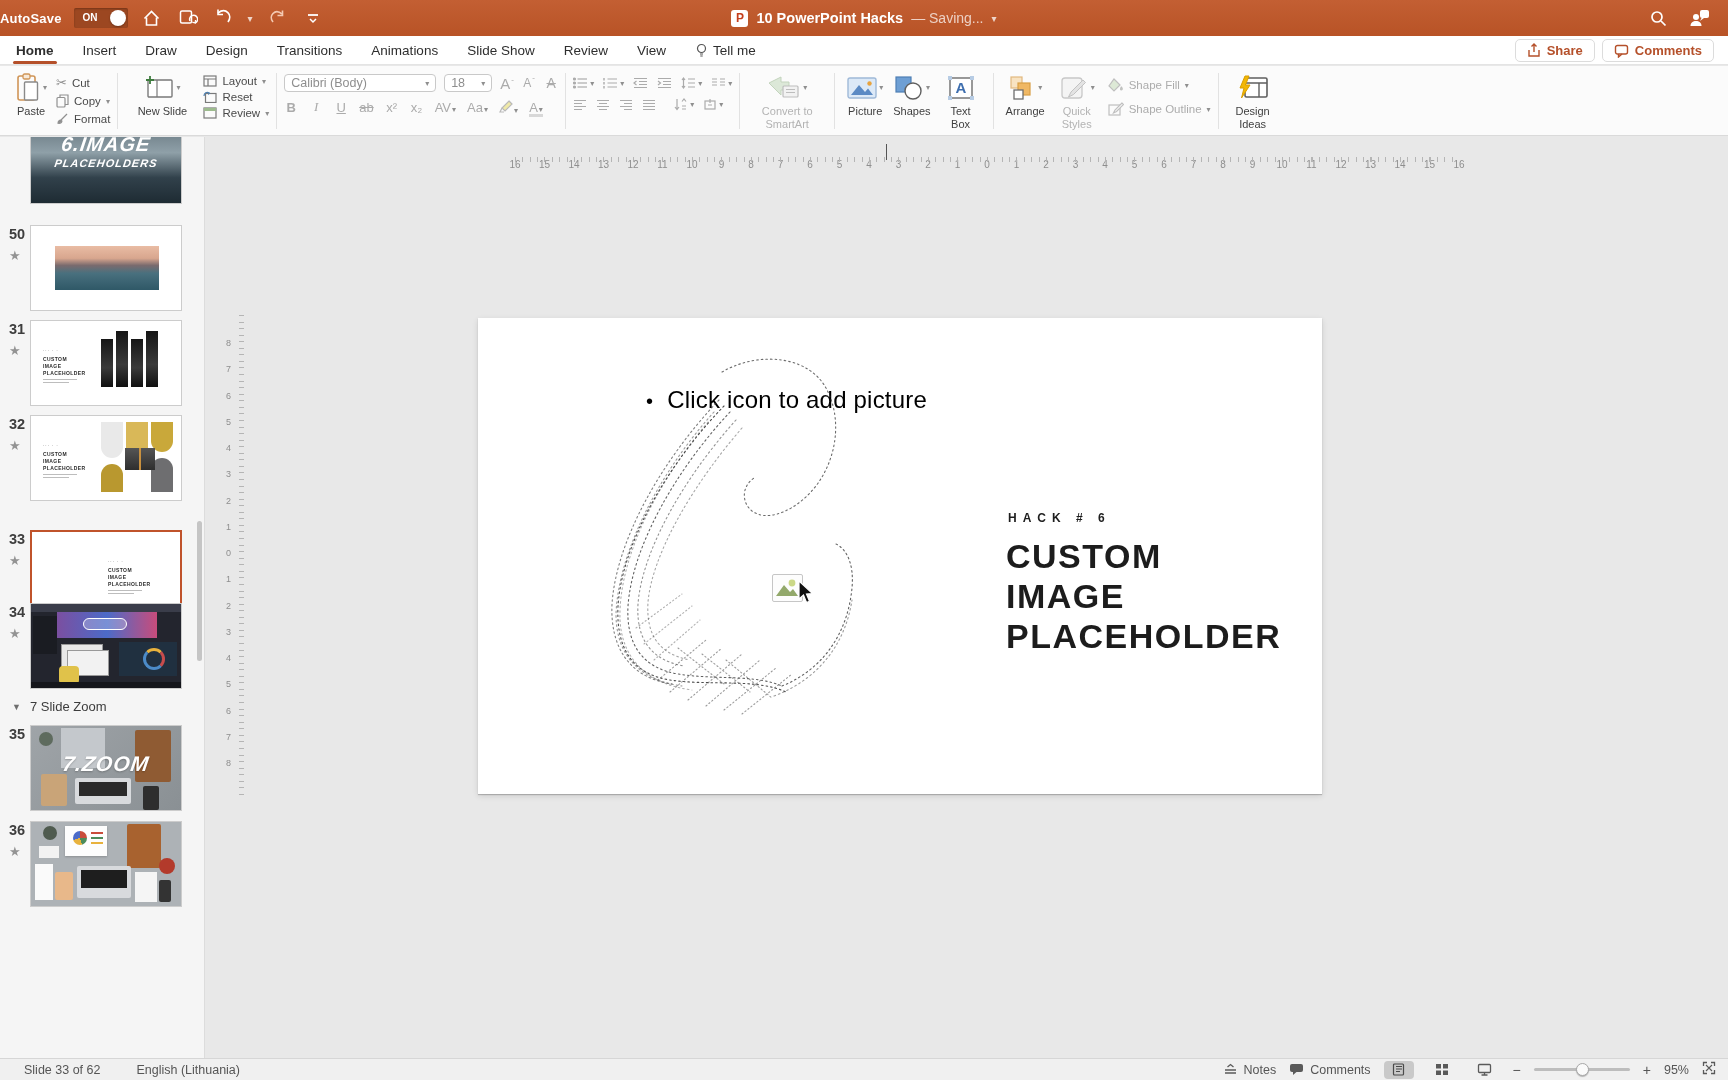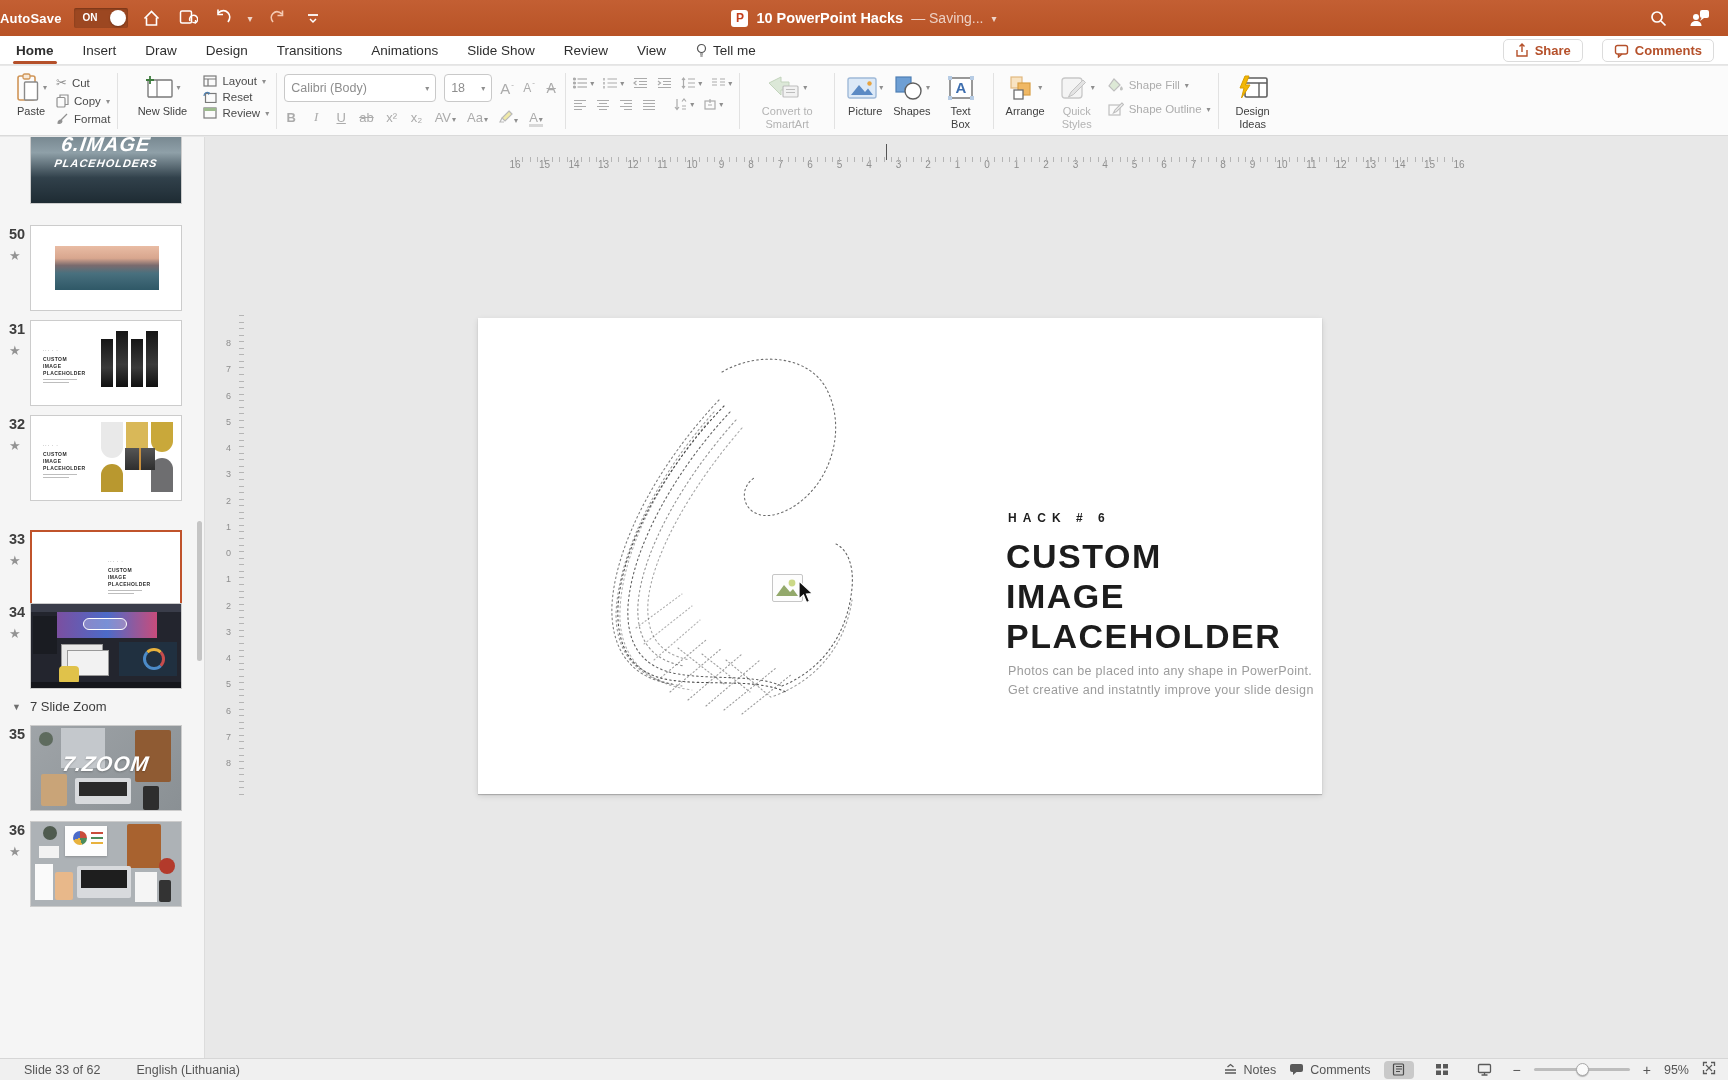--- a/index.html
+++ b/index.html
@@ -26,37 +26,37 @@
   .tb-right { position:absolute; right:16px; display:flex; gap:18px; align-items:center; }
 
   
   .tabsrow { position:absolute; top:36px; left:0; right:0; height:29px; background:#FFFFFF;
     border-bottom:1px solid #E4E4E4; display:flex; align-items:center; gap:27px; padding-left:15px; }
   .tab { font-size:13.5px; color:#2E2E2E; position:relative; padding:5px 1px; cursor:default; }
   .tab.active { font-weight:700; }
   .tab.active::after { content:""; position:absolute; left:-2px; right:-2px; bottom:-1px; height:3px;
     background:#B5502A; border-radius:2px; }
   .tab-tell { display:flex; align-items:center; gap:5px; }
-  .tr-buttons { position:absolute; right:14px; top:3px; display:flex; gap:19px; }
+  .tr-buttons { position:absolute; right:14px; top:3px; display:flex; gap:7px; }
   .pillbtn { display:flex; align-items:center; gap:6px; border:1px solid #DCDCDC; border-radius:5px;
     background:#fff; color:#B5502A; font-size:13px; font-weight:600; padding:3px 11px; }
 
   
   .ribbon { position:absolute; top:66px; left:0; right:0; height:70px; background:#FBFBFB;
     border-bottom:1px solid #DADADA; display:flex; align-items:stretch; padding:4px 6px 3px 10px; }
   .sep { width:1px; background:#E2E2E2; margin:3px 7px; }
   .rgroup { display:flex; align-items:flex-start; }
   .bigbtn { display:flex; flex-direction:column; align-items:center; justify-content:flex-start;
     padding:1px 5px; font-size:11px; color:#3F3F3F; text-align:center; line-height:1.15; }
   .bigbtn .icn { height:34px; display:flex; align-items:center; justify-content:center; gap:2px; }
   .bigbtn.disabled { color:#B3B3B3; }
   .stack { display:flex; flex-direction:column; gap:4px; padding-top:5px; margin-left:4px; }
   .srow { display:flex; align-items:center; gap:5px; font-size:11.5px; color:#4A4A4A; }
   .chev { color:#8F8F8F; font-size:8px; }
-  .combo { height:28px; border:1px solid #C9C9C9; border-radius:4px; background:#fff; display:flex;
+  .combo { height:18px; border:1px solid #C9C9C9; border-radius:4px; background:#fff; display:flex;
     align-items:center; justify-content:space-between; padding:0 6px; font-size:12.5px; color:#8E8E8E; }
   .fontgrp { display:flex; flex-direction:column; gap:7px; padding-top:4px; }
   .fontgrp .row { display:flex; align-items:center; gap:8px; }
   .fmt { font-size:13px; color:#ABABAB; display:inline-flex; align-items:baseline; gap:1px; min-width:14px; justify-content:center; }
   .fmt.it { font-style:italic; font-family:"Liberation Serif",serif; }
   .fmt.un { text-decoration:underline; }
   .fmt.st { text-decoration:line-through; }
   .fmt .caret { font-size:8px; color:#ABABAB; transform:translateY(-4px); }
   .fco { position:relative; }
   .fco::after { content:""; position:absolute; left:0; right:0; bottom:-2px; height:3px; background:#D8D8D8; }
@@ -773,20 +773,23 @@
         <span style="top: 81.25%;">5</span>
         <span style="top: 87.5%;">6</span>
         <span style="top: 93.75%;">7</span>
         <span style="top: 100%;">8</span>
       </div>
     <div class="ticks"></div>
   </div>
 
   <div class="slide">
 
+    <div class="bullet-line">
+      <span class="dot">•</span><span>Click icon to add picture</span>
+    </div>
 
     <svg class="scribble" width="300" height="392" viewBox="0 0 300 392" fill="none" stroke="#3A3A3A">
       <g stroke-width="1.1" stroke-dasharray="1.6 3" stroke-linecap="round">
         <path d="M148,24 C186,2 238,8 254,44 C270,78 260,122 233,148 C214,166 191,173 178,163 C167,154 168,138 180,130" opacity=".75"></path>
         <path d="M150,58 C92,118 48,196 44,258 C42,300 58,326 96,332 C134,338 182,330 212,344" opacity=".9"></path>
         <path d="M145,52 C86,114 42,194 38,256 C36,300 56,330 98,336" opacity=".65"></path>
         <path d="M156,64 C100,124 58,200 54,258 C52,296 68,320 104,326 C140,332 180,326 208,338" opacity=".8"></path>
         <path d="M162,72 C108,132 68,204 64,256 C62,290 76,312 110,318" opacity=".55"></path>
         <path d="M140,64 C84,126 44,206 42,266 C42,306 64,332 108,338" opacity=".5"></path>
         <path d="M168,80 C116,140 78,208 74,254 C72,286 84,306 116,312" opacity=".45"></path>
@@ -808,24 +811,20 @@
     <svg class="cursor" width="20" height="26" viewBox="0 0 20 26">
       <path d="M3,1 L3,19 L7.5,15 L10.5,22.5 L13.5,21.2 L10.5,14 L16.5,13.5 Z" fill="#111" stroke="#fff" stroke-width="1.2"></path>
     </svg>
 
     <div class="hack-label">HACK # 6</div>
     <div class="slide-title">
       <div>CUSTOM</div>
       <div>IMAGE</div>
       <div>PLACEHOLDER</div>
     </div>
-    <div class="slide-body">
-      <div>Photos can be placed into any shape in PowerPoint.</div>
-      <div>Get creative and instatntly improve your slide design</div>
-    </div>
   </div>
 </div>
 
 <div class="statusbar">
   <div class="st-left">
     <span>Slide 33 of 62</span>
     <span>English (Lithuania)</span>
   </div>
   <div class="st-right">
     <span class="st-item">

